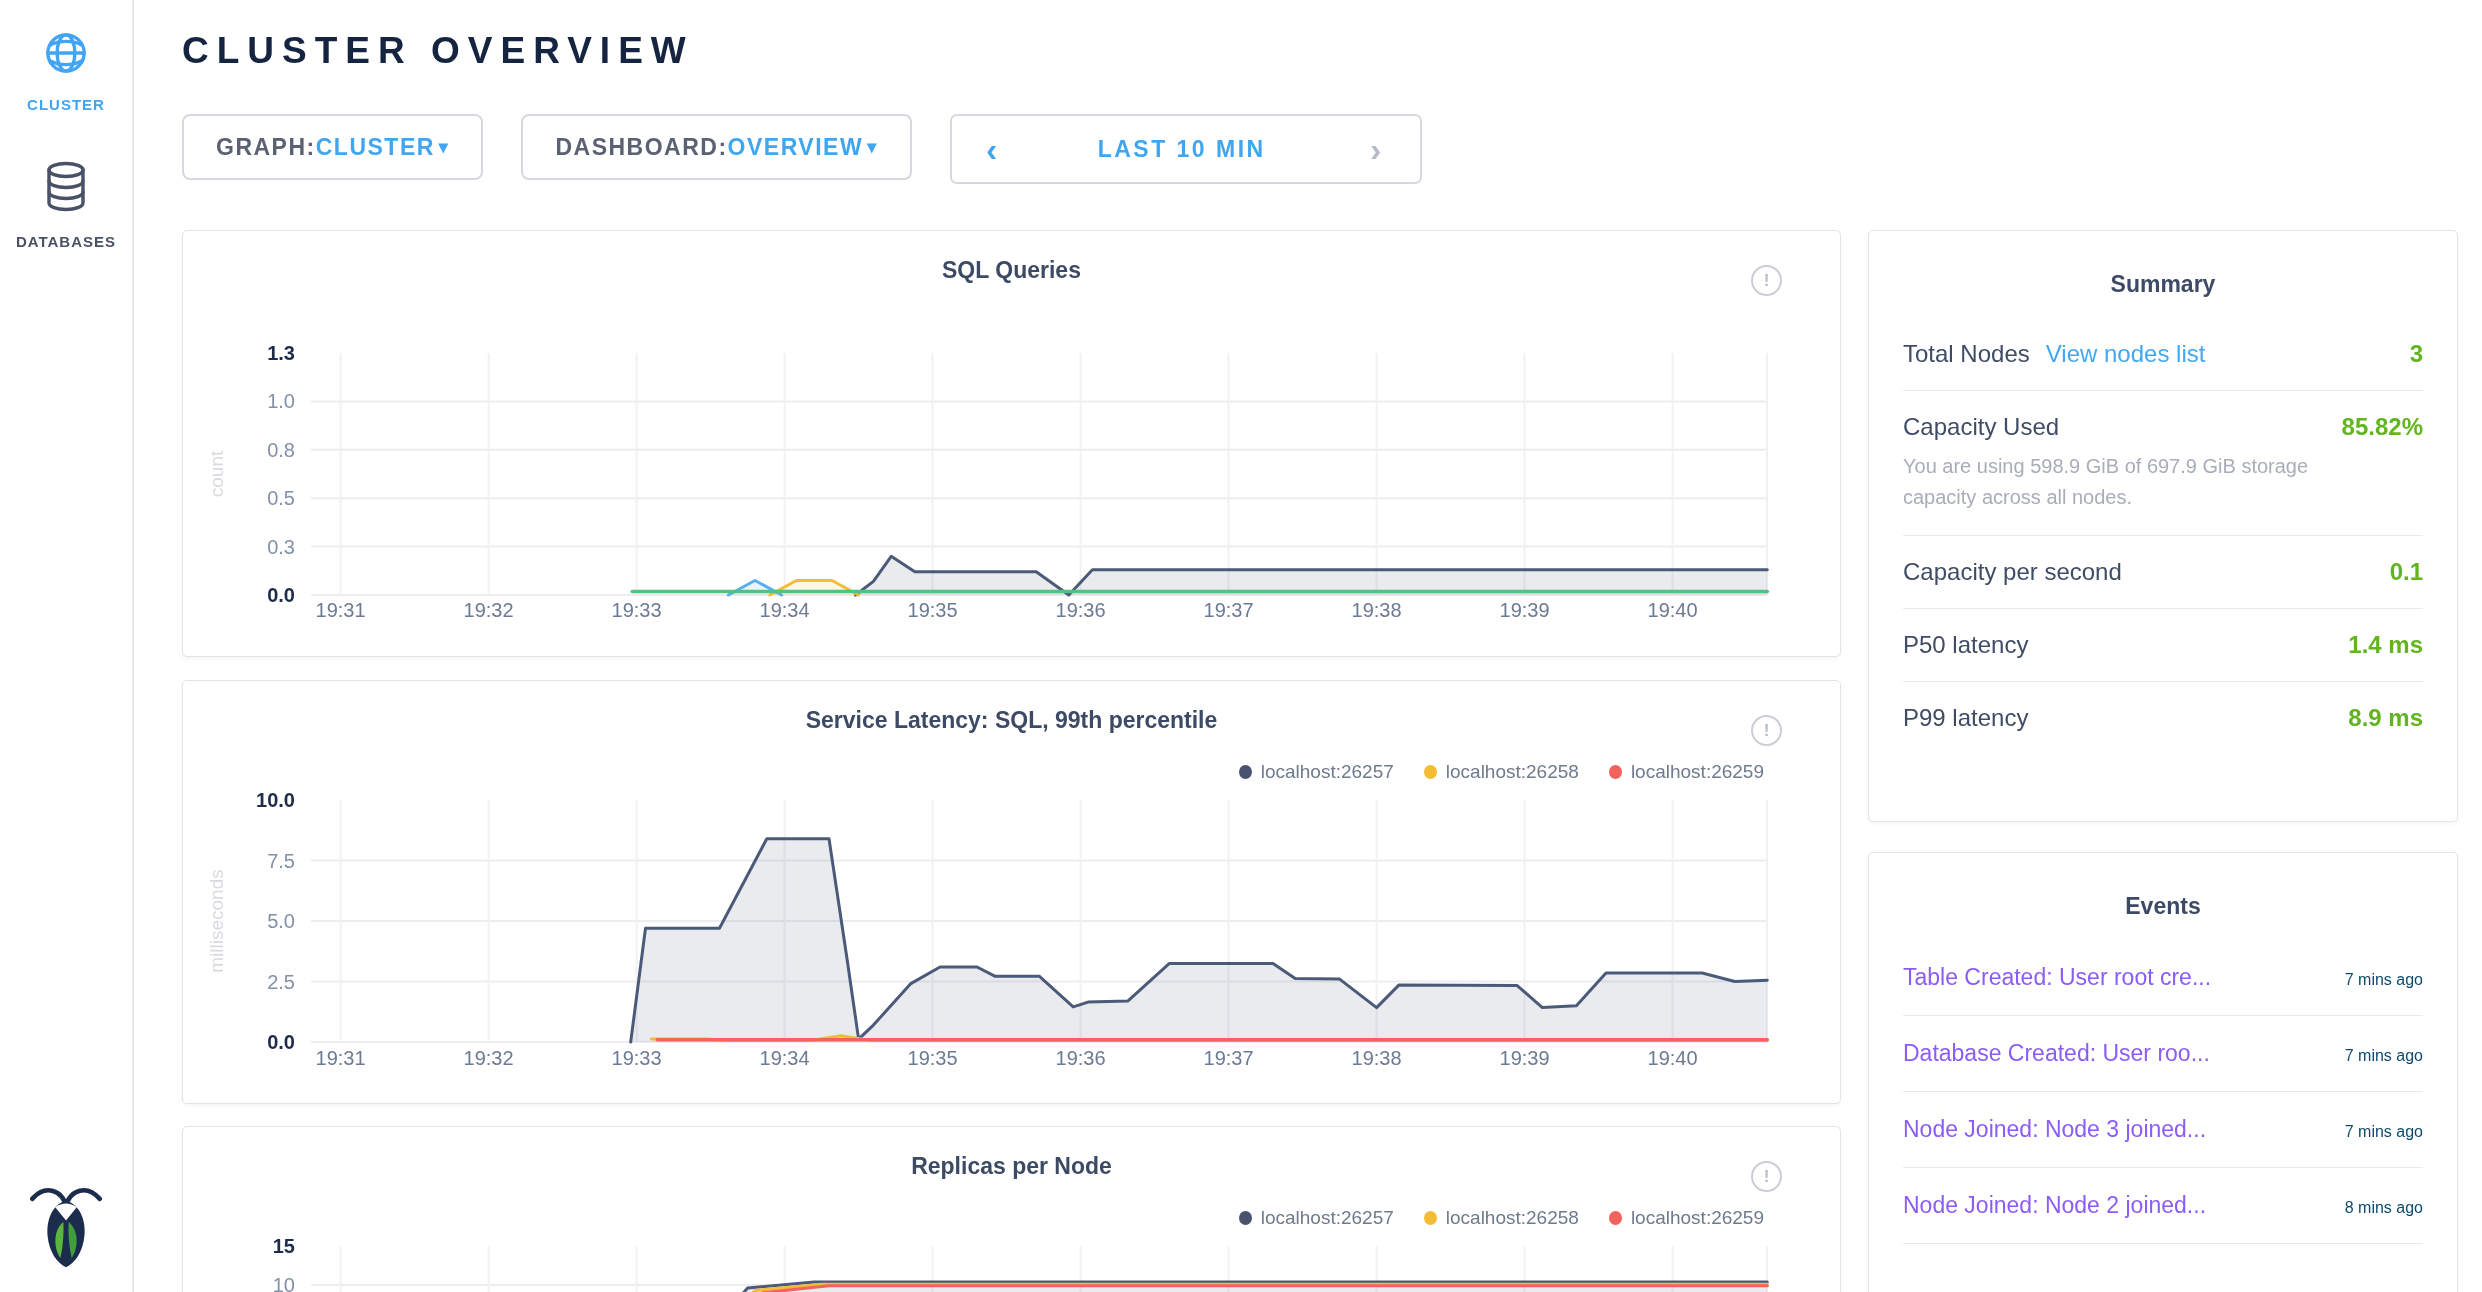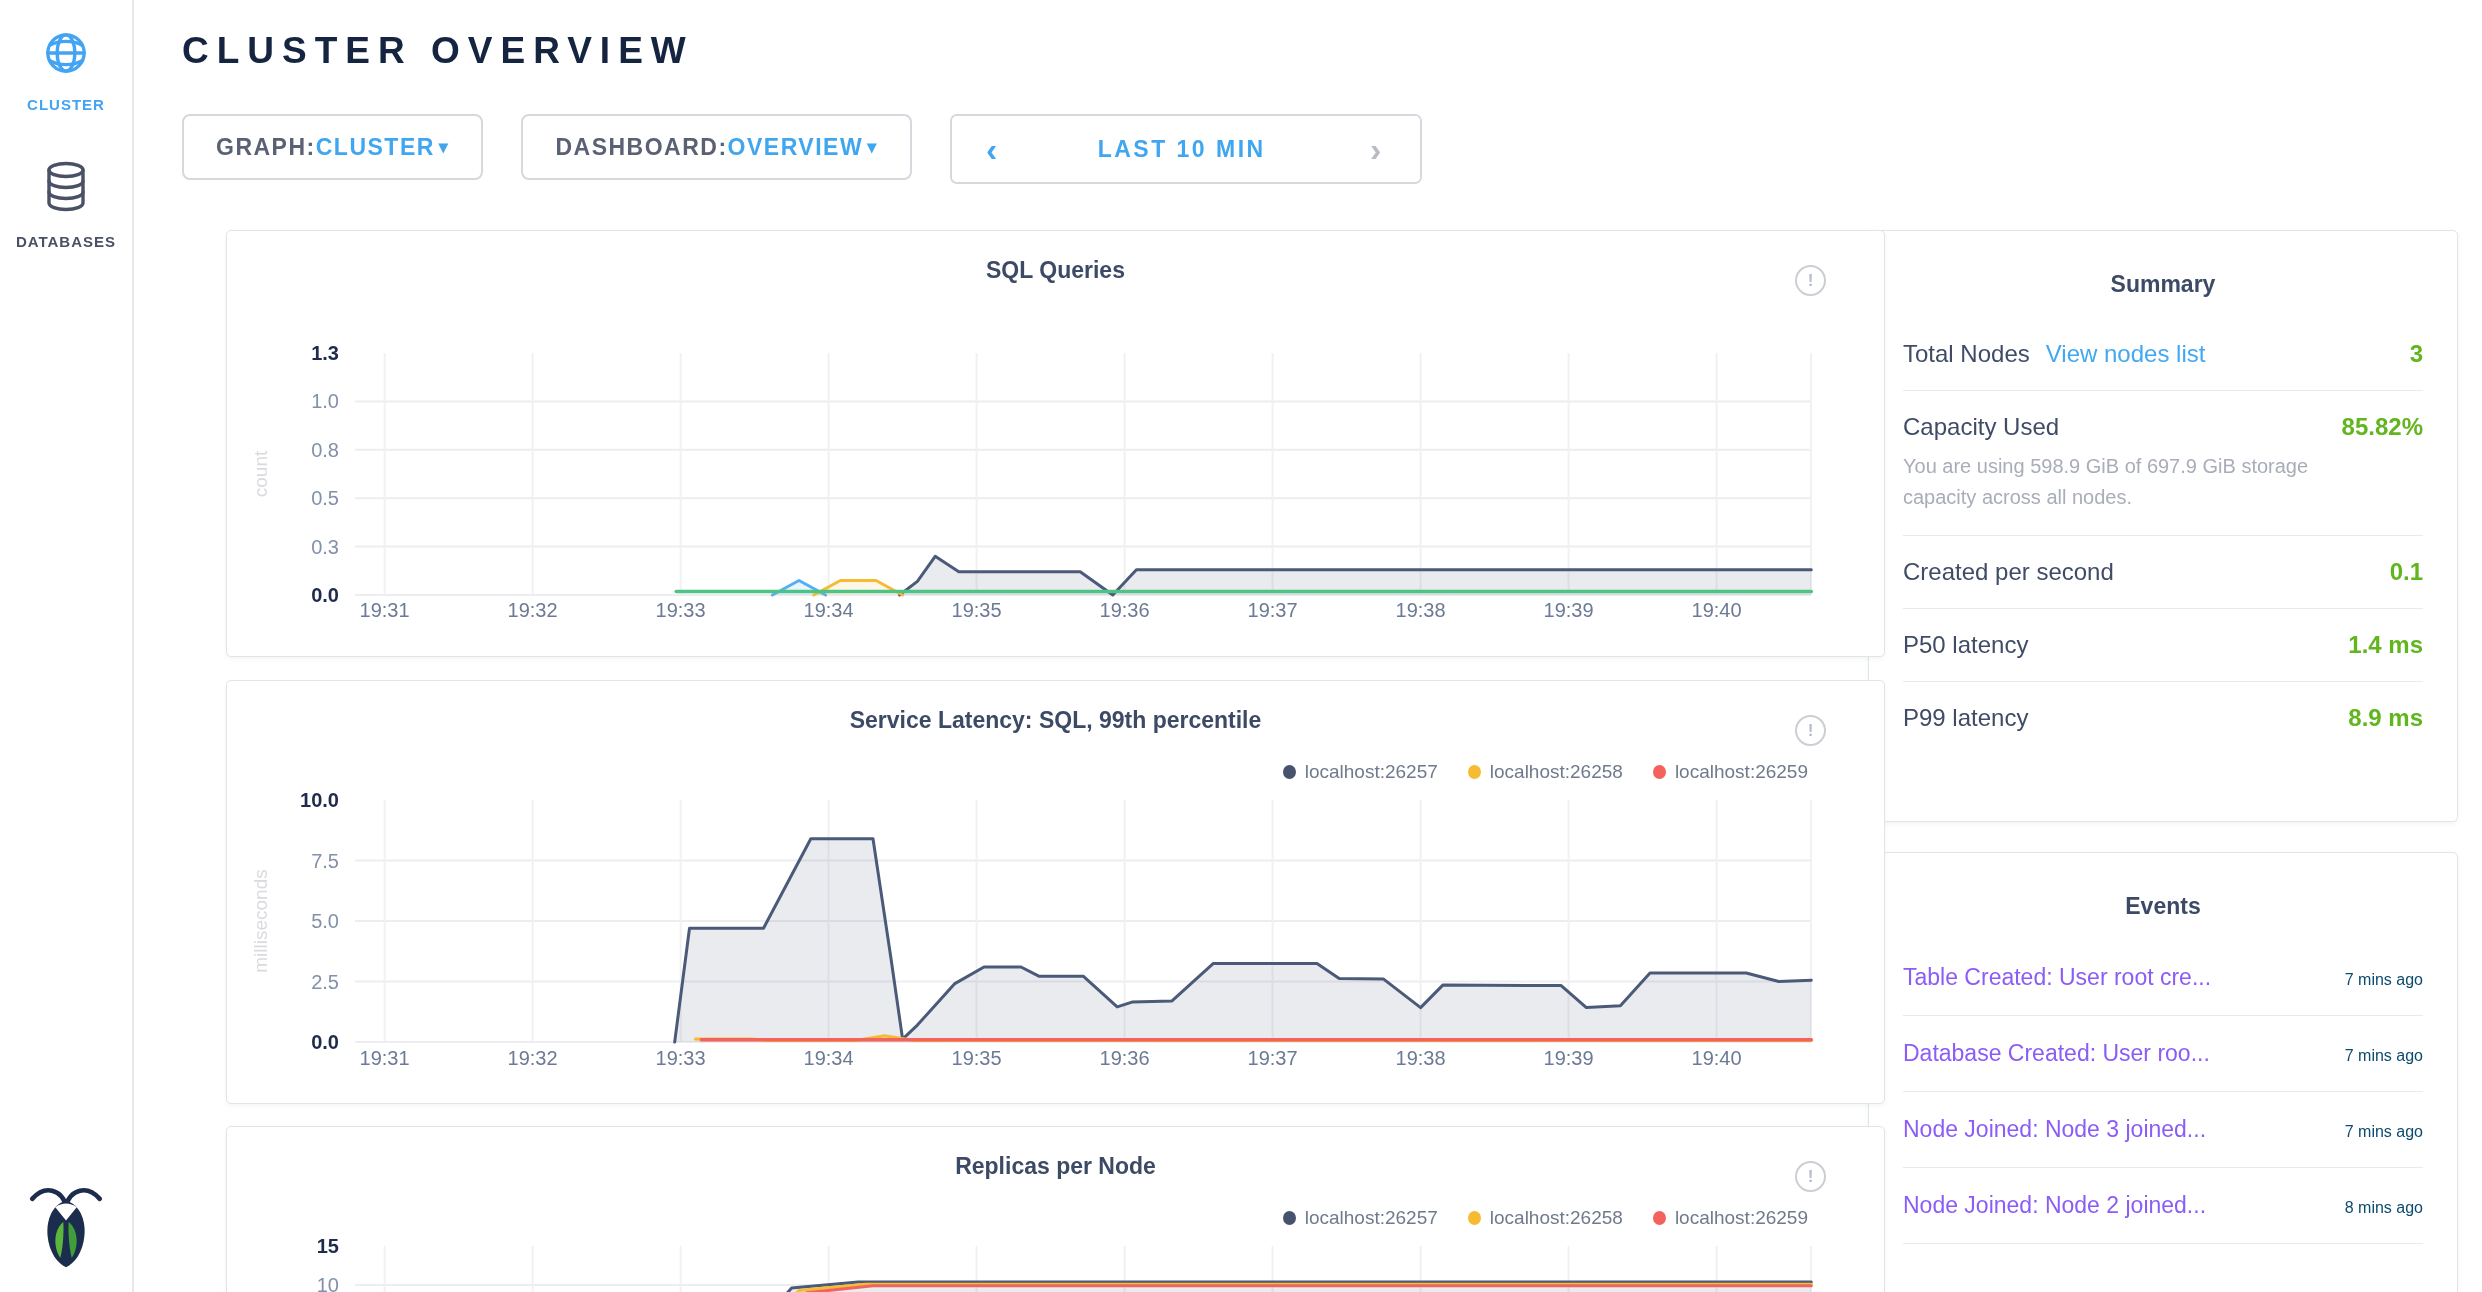--- a/index.html
+++ b/index.html
@@ -41,21 +41,21 @@
   .ts-label{width:300px;color:#40a6f0;font-weight:700;font-size:23px;letter-spacing:2.5px;}
   .ts-next{width:88px;border-left:2px solid #d6d8dd;background:#fbfbfc;color:#b6bbc4;font-size:34px;font-weight:700;}
   
   .content{position:absolute;left:48px;top:230px;display:flex;gap:27px;}
   .charts-col{width:1659px;display:flex;flex-direction:column;}
   .right-col{width:590px;display:flex;flex-direction:column;}
   .card{
     background:#fff;border:1.5px solid #e3e4e8;border-radius:5px;
     box-shadow:0 2px 4px rgba(100,110,130,0.07);box-sizing:border-box;
   }
-  .chart-card{position:relative;width:1659px;margin-left:44px;}
+  .chart-card{position:relative;width:1659px;}
   .chart-card h2{margin:26px 0 0;text-align:center;font-size:23px;font-weight:700;color:#3d4a66;}
   .info-icon{
     position:absolute;top:34px;right:58px;width:27px;height:27px;border:2px solid #cbced4;border-radius:50%;
     color:#b6bdc9;font-size:17px;font-weight:700;display:flex;align-items:center;justify-content:center;cursor:pointer;
   }
   .chart-legend{position:absolute;top:80px;right:76px;display:flex;gap:30px;}
   .legend-item{display:flex;align-items:center;gap:9px;cursor:pointer;justify-content:flex-end;}
   .legend-dot{width:13px;height:14px;border-radius:50%;display:inline-block;}
   .legend-item span:last-child{font-size:19px;color:#6f7a8d;}
   .chart-svg{position:absolute;left:0;top:0;}
@@ -306,21 +306,21 @@
             </div>
             <div class="sum-row">
               <div class="sum-line">
                 <span class="sum-label">Capacity Used</span>
                 <span class="sum-value">85.82%</span>
               </div>
               <div class="sum-sub">You are using 598.9 GiB of 697.9 GiB storage capacity across all nodes.</div>
             </div>
             <div class="sum-row">
               <div class="sum-line">
-                <span class="sum-label">Created per second</span>
+                <span class="sum-label">Capacity per second</span>
                 <span class="sum-value">0.1</span>
               </div>
             </div>
             <div class="sum-row">
               <div class="sum-line">
                 <span class="sum-label">P50 latency</span>
                 <span class="sum-value">1.4 ms</span>
               </div>
             </div>
             <div class="sum-row">

